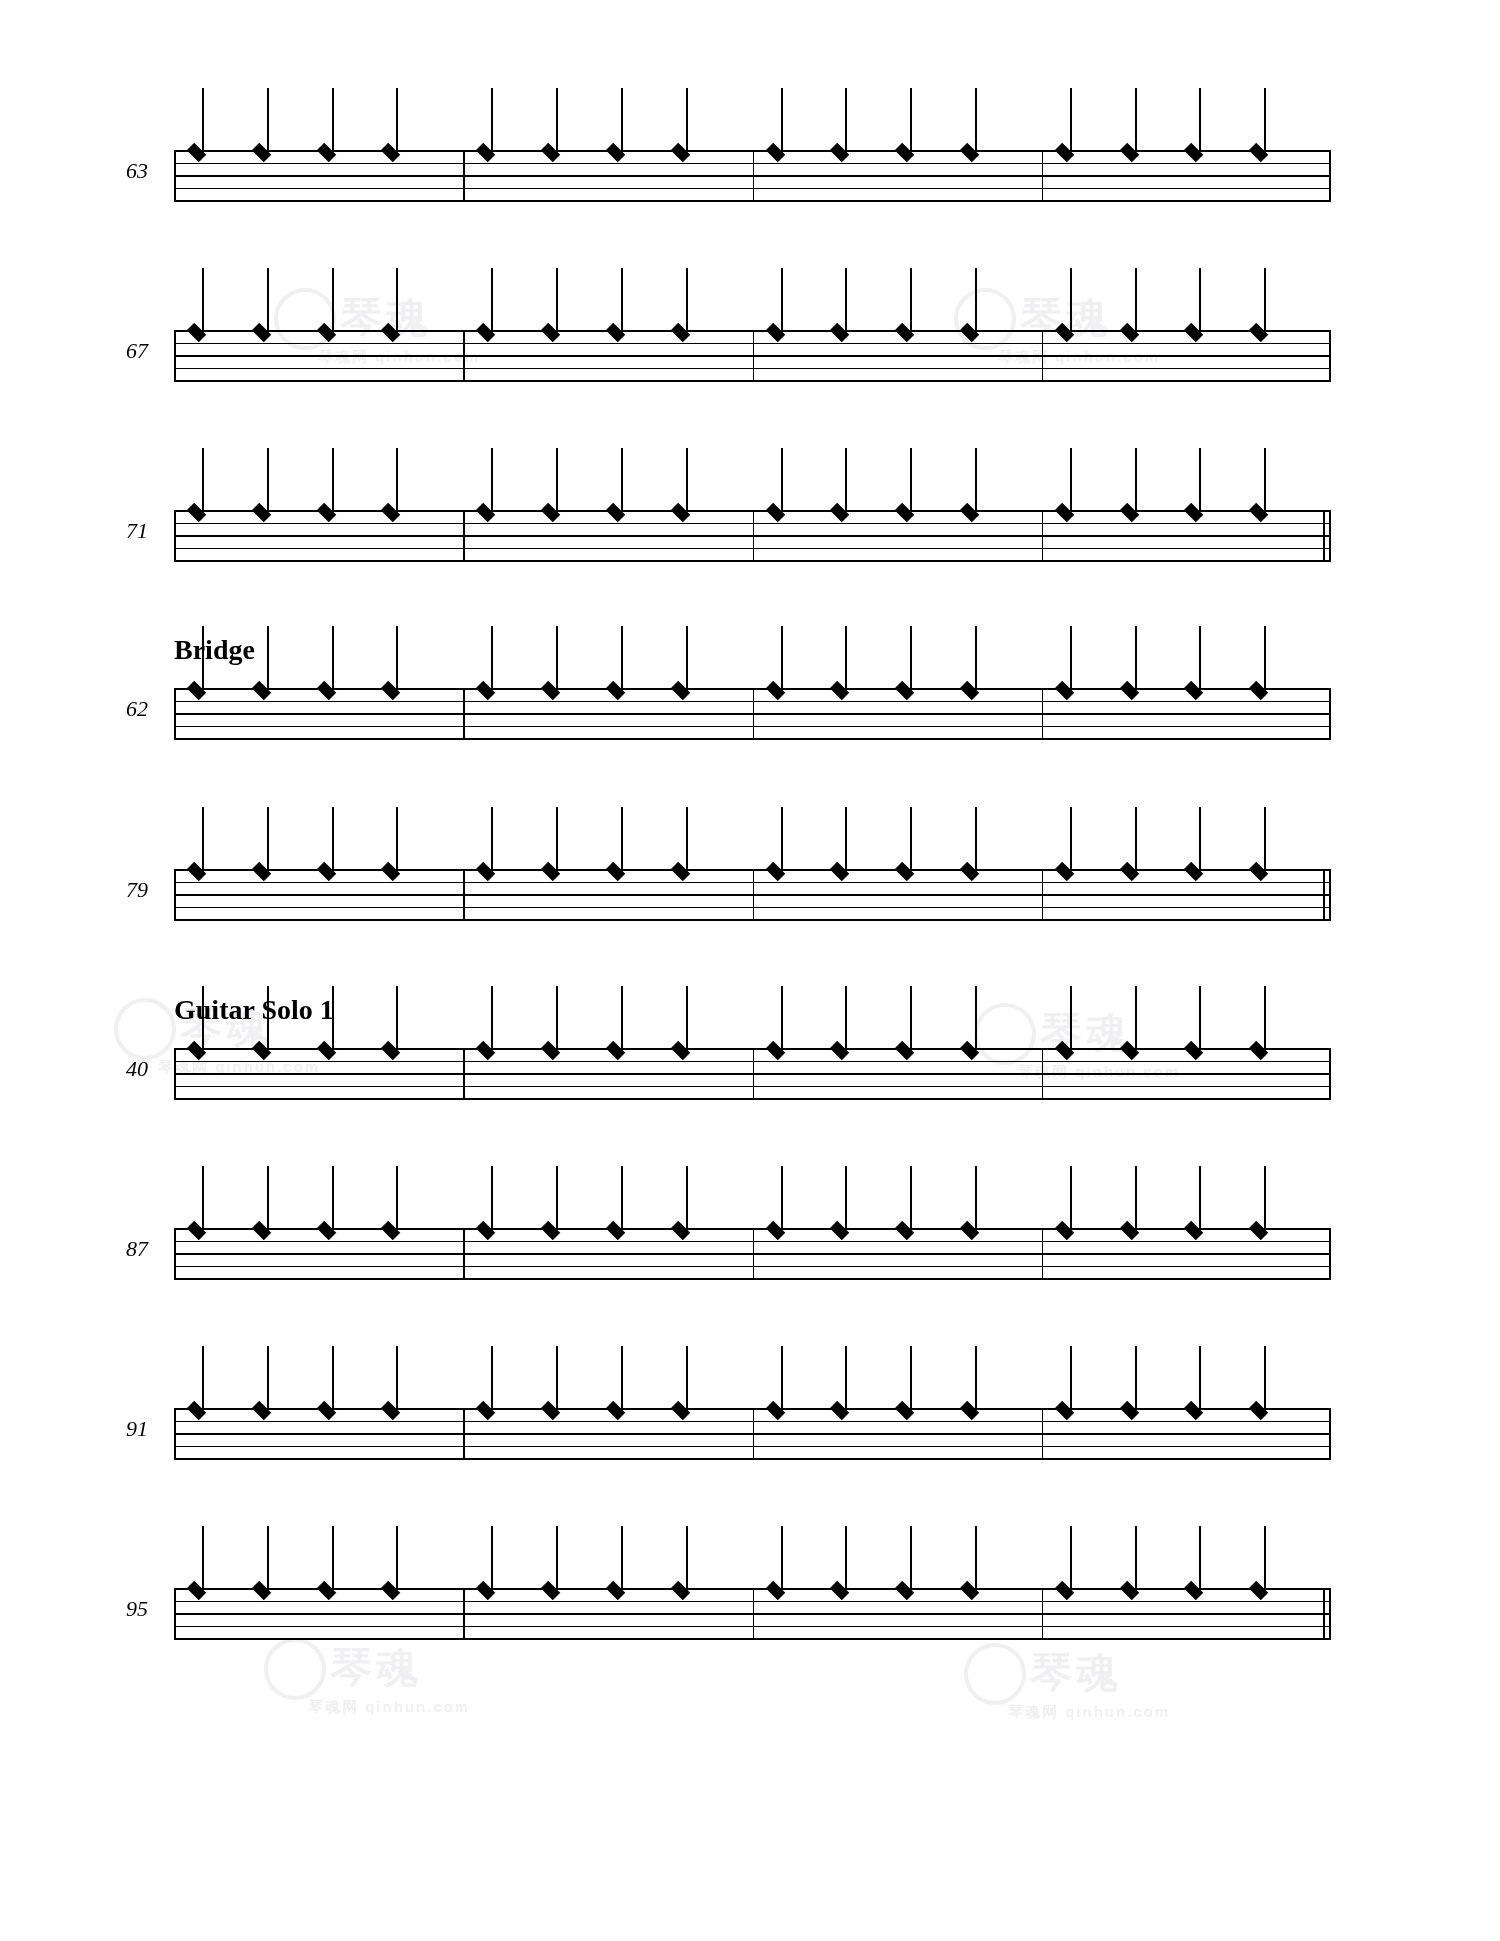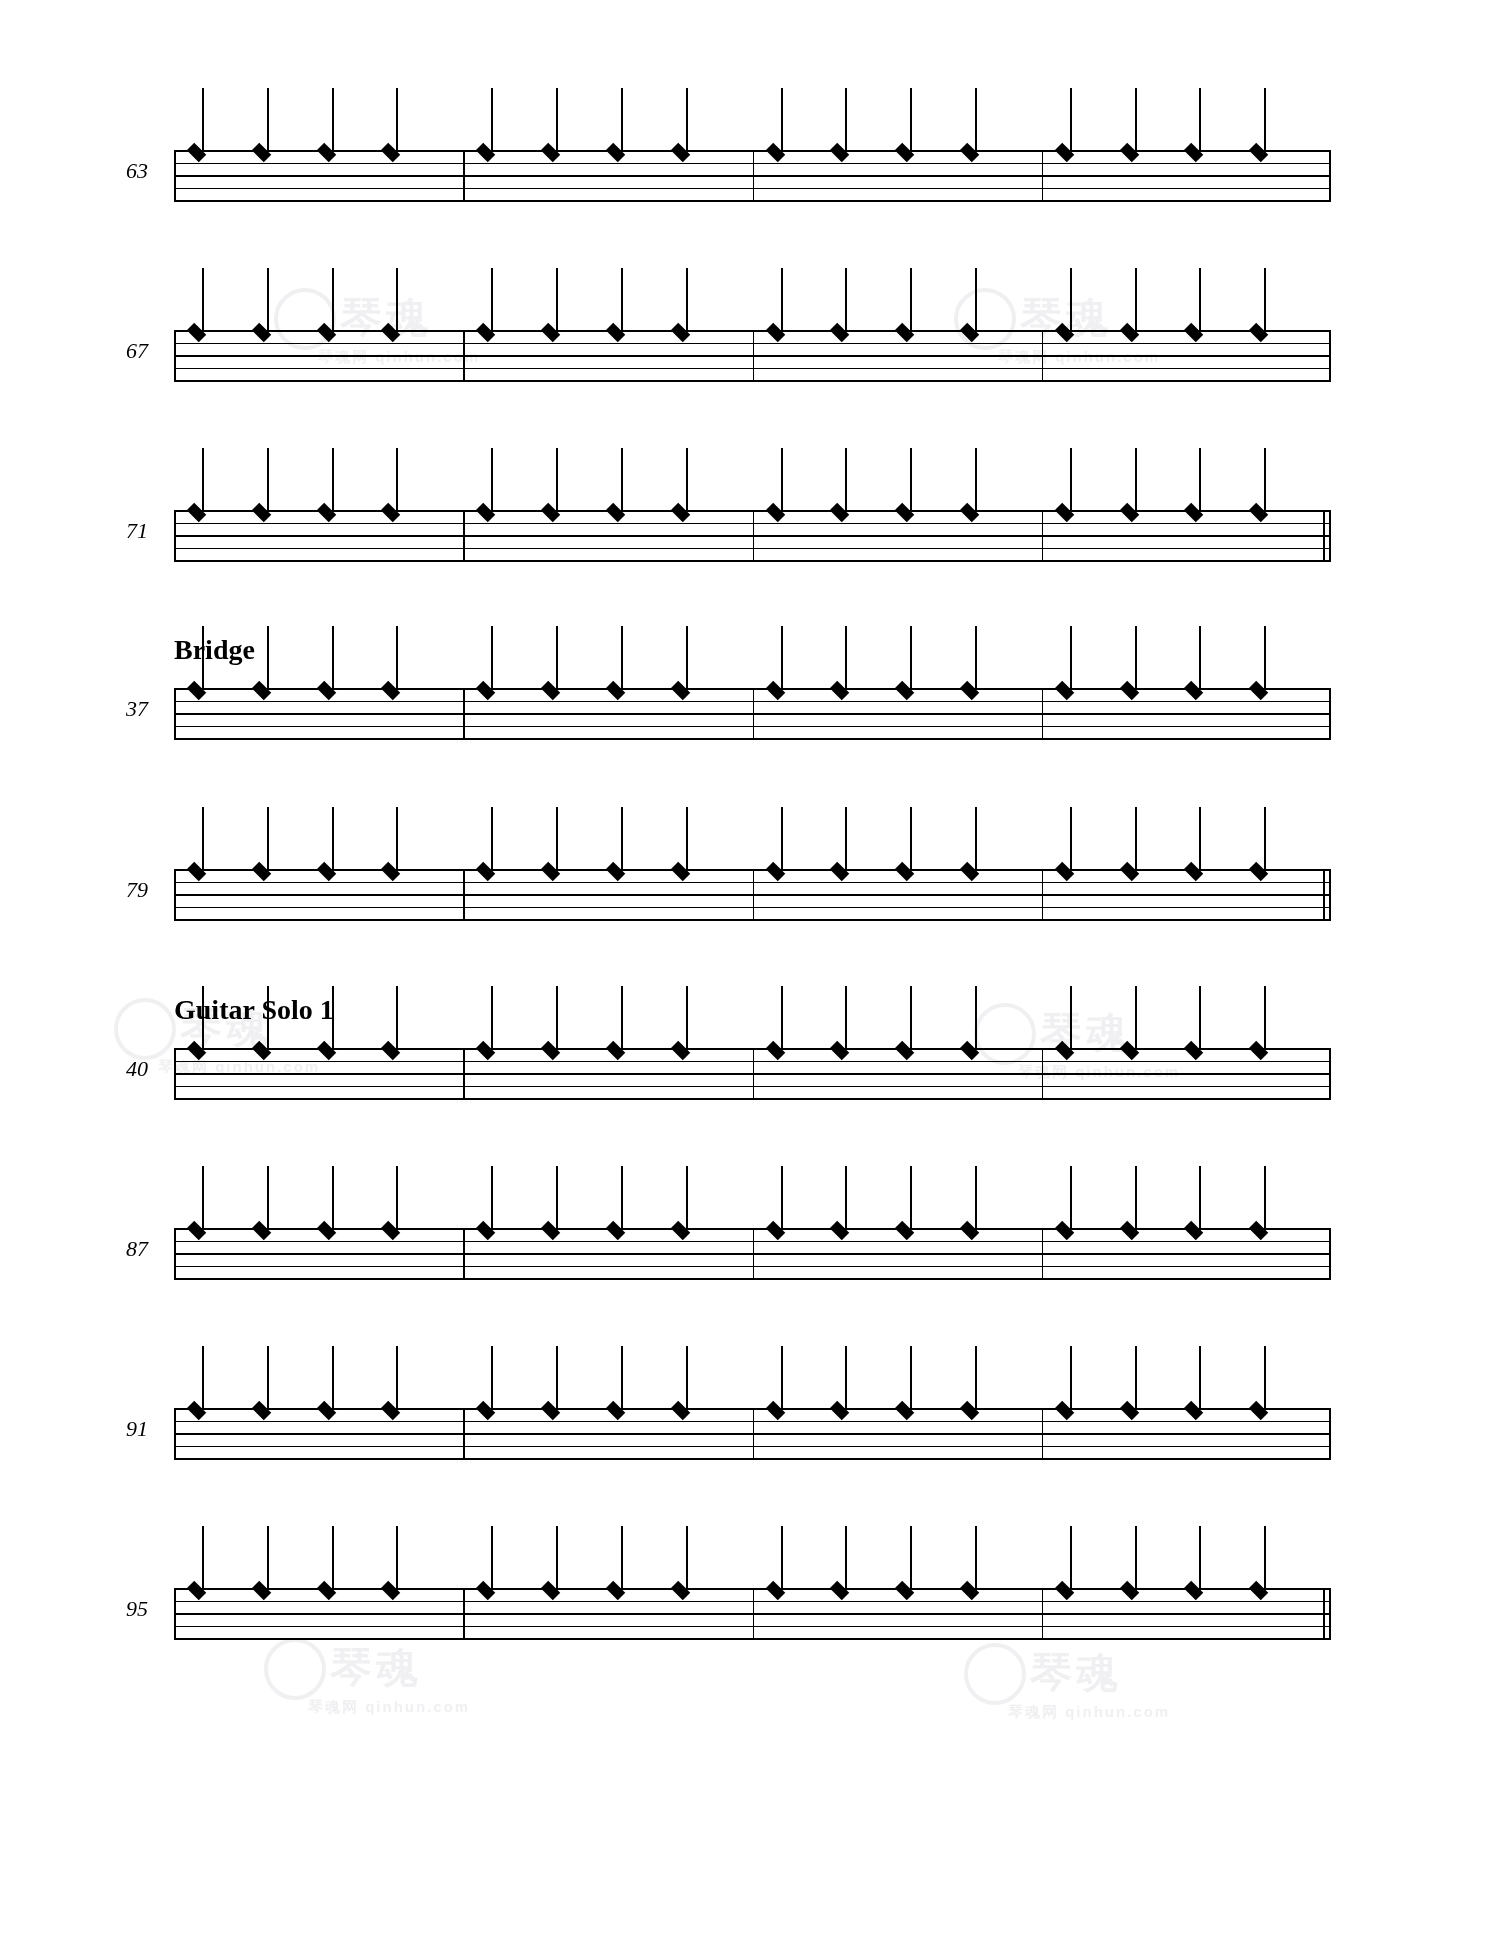--- a/index.html
+++ b/index.html
@@ -394,21 +394,21 @@
           <div class="head"></div>
         </div>
         <div class="note" style="left: 1076.19px;">
           <div class="stem"></div>
           <div class="head"></div>
         </div>
       </div>
     </div>
     <div class="system" style="top: 688px; height: 60px;">
       <div class="section-label" style="top: -54px;">Bridge</div>
-      <div class="measure-number" style="left: 118px; top: 8px;">37</div>
+      <div class="measure-number" style="left: 118px; top: 8px;">62</div>
       <div class="staff">
         <div class="staff-line l0"></div>
         <div class="staff-line l1"></div>
         <div class="staff-line l2"></div>
         <div class="staff-line l3"></div>
         <div class="staff-line l4"></div>
         <div class="barline" style="left: 0px;"></div>
         <div class="barline" style="left: 289.25px;"></div>
         <div class="barline" style="left: 578.5px;"></div>
         <div class="barline" style="left: 867.75px;"></div>

